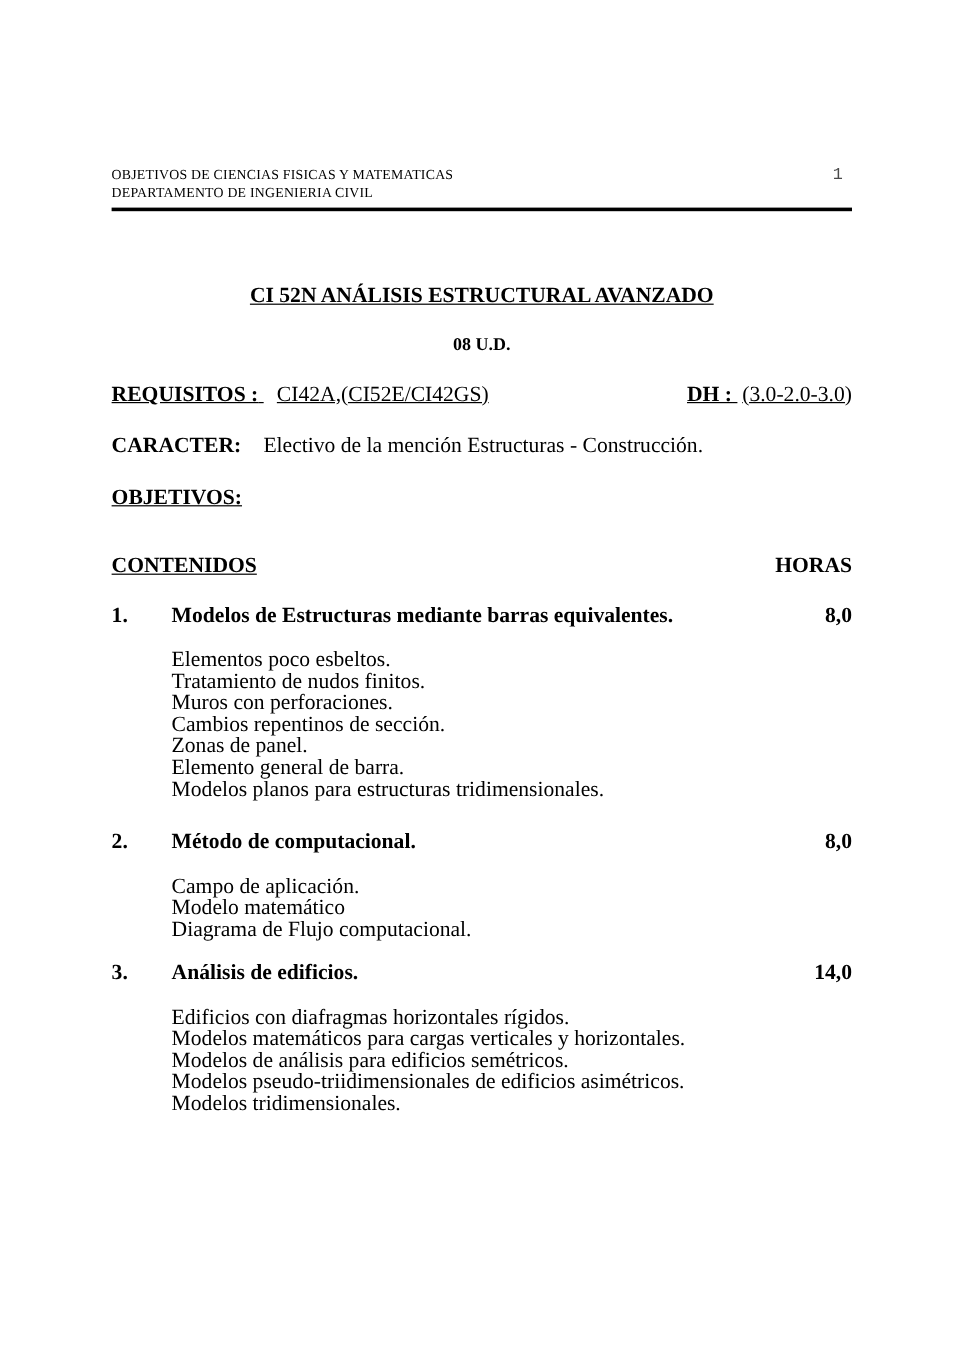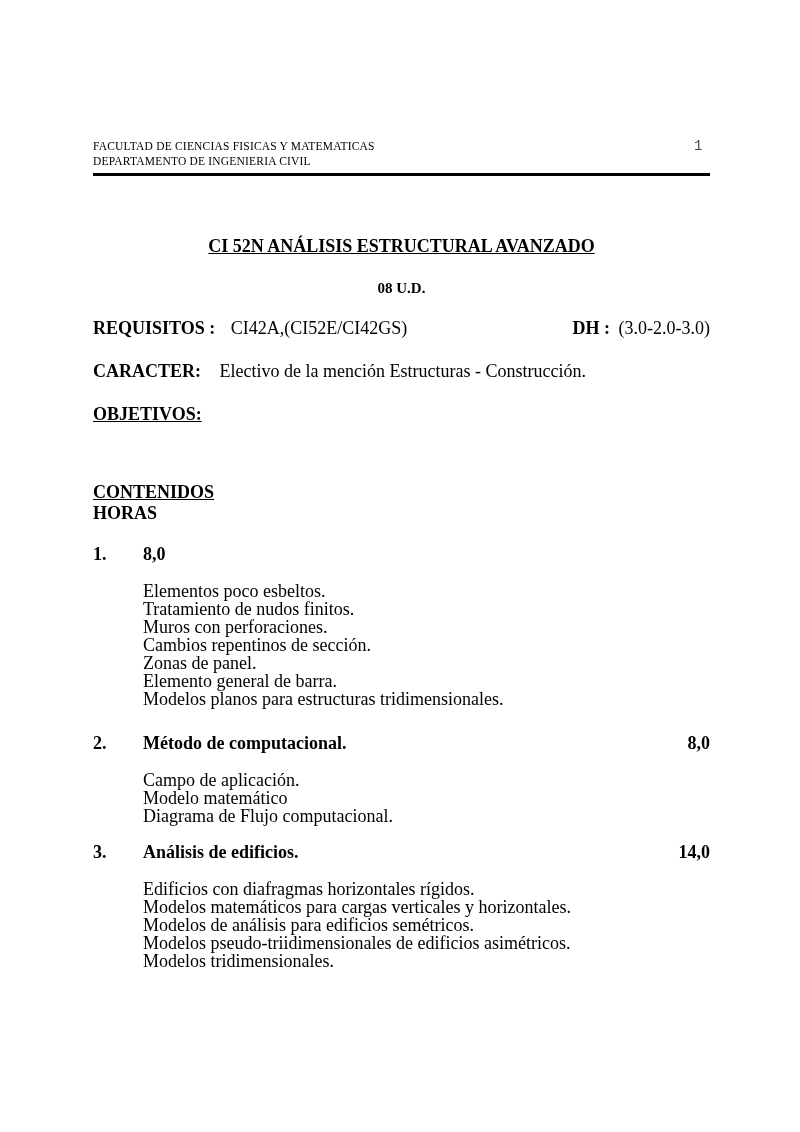--- a/index.html
+++ b/index.html
@@ -49,38 +49,38 @@
     text-align: center;
     font-size: 15px;
     font-weight: bold;
   }
   .body-text { font-size: 18px; }
   .req-row {
     margin-top: 21px;
     display: flex;
     justify-content: space-between;
     align-items: baseline;
+    text-decoration: underline;
   }
   .label-bold { font-weight: bold; }
   .req-left .value { margin-left: 11px; }
   .dh-right .value { margin-left: 4px; }
   .caracter-row { margin-top: 22px; }
   .caracter-row .value { margin-left: 14px; }
   .objetivos-row {
     margin-top: 22px;
     font-weight: bold;
     text-decoration: underline;
   }
   .contenidos-row {
-    margin-top: 57px;
+    margin-top: 36px;
     display: flex;
     justify-content: space-between;
     align-items: baseline;
     font-weight: bold;
-    flex-direction: column;
   }
   .contenidos-row .heading { text-decoration: underline; }
   .section-row {
     display: flex;
     align-items: baseline;
     font-weight: bold;
   }
   .section-row .num { width: 50px; flex: 0 0 50px; }
   .section-row .stitle { flex: 1 1 auto; }
   .section-row .hours { flex: 0 0 auto; }
@@ -96,21 +96,21 @@
 </head>
 <body>
 
 <div class="page">
 
   <div class="page-number">1</div>
 
   <div class="content">
 
     <div class="header-block">
-      <div class="header-line">FACULTAD DE CIENCIAS FISICAS Y MATEMATICAS</div>
+      <div class="header-line">OBJETIVOS DE CIENCIAS FISICAS Y MATEMATICAS</div>
       <div class="header-line">DEPARTAMENTO DE INGENIERIA CIVIL</div>
     </div>
 
     <div class="rule"></div>
 
     <div class="doc-title body-text">CI 52N ANÁLISIS ESTRUCTURAL AVANZADO</div>
 
     <div class="doc-units">08 U.D.</div>
 
     <div class="req-row body-text">
@@ -131,20 +131,21 @@
 
     <div class="objetivos-row body-text">OBJETIVOS:</div>
 
     <div class="contenidos-row body-text">
       <span class="heading">CONTENIDOS</span>
       <span>HORAS</span>
     </div>
 
     <div class="section-row body-text sec-1">
       <span class="num">1.</span>
+      <span class="stitle">Modelos de Estructuras mediante barras equivalentes.</span>
       <span class="hours">8,0</span>
     </div>
     <div class="subitems body-text">
       <div>Elementos poco esbeltos.</div>
       <div>Tratamiento de nudos finitos.</div>
       <div>Muros con perforaciones.</div>
       <div>Cambios repentinos de sección.</div>
       <div>Zonas de panel.</div>
       <div>Elemento general de barra.</div>
       <div>Modelos planos para estructuras tridimensionales.</div>

